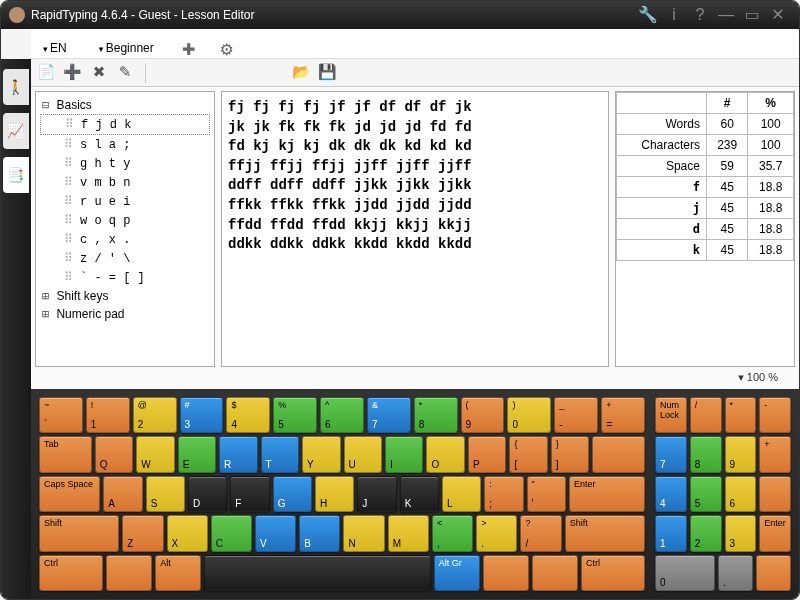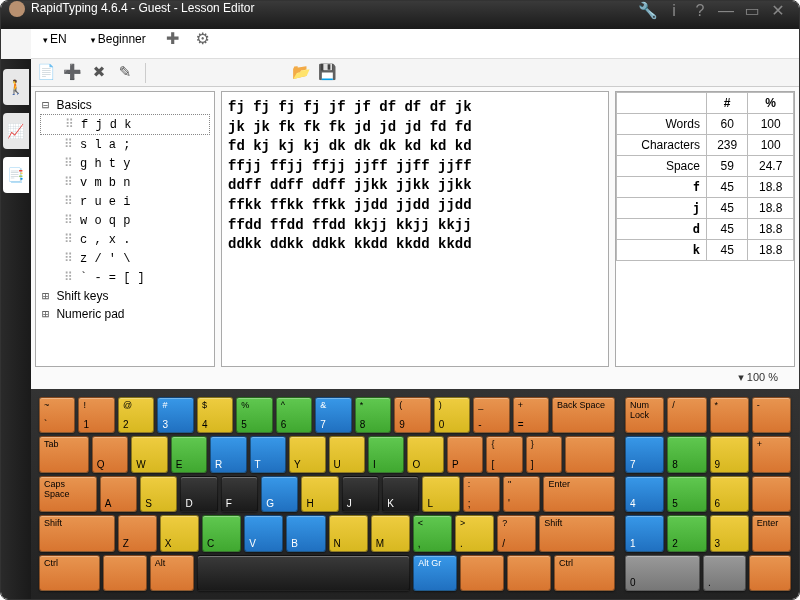--- a/index.html
+++ b/index.html
@@ -1,22 +1,22 @@
 <!DOCTYPE html>
 <html><head>
 <meta charset="utf-8">
 <style>
 * { box-sizing: border-box; margin: 0; padding: 0; }
 body { font-family: Tahoma, Arial, sans-serif; font-size: 11px; background: #fff; }
 .window { width: 800px; height: 600px; background: #f5f5f5; border: 1px solid #333; border-radius: 8px; overflow: hidden; display: flex; flex-direction: column; }
-.titlebar { height: 28px; background: linear-gradient(#3a3a3a, #1a1a1a); color: #fff; display: flex; align-items: flex-start; padding: 0 8px; }
+.titlebar { height: 28px; background: linear-gradient(#3a3a3a, #1a1a1a); color: #fff; display: flex; align-items: center; padding: 0 8px; }
 .titlebar .app-icon { width: 16px; height: 16px; background: #b89070; border-radius: 50%; margin-right: 6px; }
 .titlebar .title { flex: 1; font-size: 12px; }
 .titlebar .tb-icon { width: 20px; height: 20px; margin: 0 3px; color: #888; font-size: 16px; text-align: center; line-height: 20px; cursor: pointer; }
-.menubar { height: 30px; background: #fff; border-bottom: 1px solid #ddd; display: flex; align-items: flex-start; padding: 0 6px; gap: 12px; margin-left: 30px; }
+.menubar { height: 30px; background: #fff; border-bottom: 1px solid #ddd; display: flex; align-items: flex-end; padding: 0 6px; gap: 20px; margin-left: 30px; }
 .menubar .item { padding: 3px 6px; font-size: 12px; cursor: pointer; }
 .menubar .item::before { content: "▾ "; font-size: 9px; }
 .menubar .micon { width: 18px; height: 18px; color: #666; font-size: 16px; text-align: center; cursor: pointer; }
 .body-area { flex: 1; display: flex; background: #fafafa; position: relative; }
 .side-tabs { width: 30px; background: linear-gradient(90deg,#2a2a2a,#1a1a1a); display: flex; flex-direction: column; padding-top: 10px; gap: 8px; align-items: center; }
 .side-tab { width: 26px; height: 36px; background: #e8e8e8; border-radius: 4px 0 0 4px; display: flex; align-items: center; justify-content: center; font-size: 14px; cursor: pointer; }
 .side-tab.active { background: #fff; }
 .main-content { flex: 1; display: flex; flex-direction: column; }
 .toolbar2 { height: 28px; display: flex; align-items: center; padding: 0 6px; gap: 6px; border-bottom: 1px solid #ccc; background: #f5f5f5; }
 .tb2-item { width: 20px; height: 20px; font-size: 15px; text-align: center; cursor: pointer; color: #555; }
@@ -33,21 +33,21 @@
 .text-panel { flex: 1; background: #fff; border: 1px solid #aaa; display: flex; flex-direction: column; }
 .text-content { flex: 1; padding: 6px; font-family: "Courier New", monospace; font-size: 14px; line-height: 1.4; white-space: pre; overflow: auto; font-weight: bold; }
 .zoom-bar { height: 18px; text-align: right; padding: 0 21px; font-size: 11px; color: #333; }
 .stats-panel { width: 180px; background: #fff; border: 1px solid #aaa; }
 .stats-panel table { width: 100%; border-collapse: collapse; font-size: 12px; }
 .stats-panel th, .stats-panel td { border: 1px solid #bbb; padding: 3px 6px; text-align: center; }
 .stats-panel td:first-child { text-align: right; }
 .stats-panel .b { font-weight: bold; font-family: monospace; }
 .keyboard { height: 210px; background: linear-gradient(#333,#222); padding: 8px; display: flex; gap: 10px; }
 .kb-main { flex: 1; display: flex; flex-direction: column; gap: 3px; }
-.kb-numpad { width: 166px; display: flex; flex-direction: column; gap: 3px; }
+.kb-numpad { width: 136px; display: flex; flex-direction: column; gap: 3px; }
 .kb-row { display: flex; gap: 3px; flex: 1; }
 .key { border-radius: 3px; border: 1px solid rgba(0,0,0,0.4); box-shadow: inset 0 1px 0 rgba(255,255,255,0.3), 0 1px 2px rgba(0,0,0,0.5); padding: 2px 4px; font-size: 9px; display: flex; flex-direction: column; justify-content: space-between; position: relative; min-width: 0; }
 .key .top { font-size: 9px; }
 .key .bot { font-size: 10px; align-self: flex-start; }
 .c-or { background: linear-gradient(#e89550,#d87530); }
 .c-ye { background: linear-gradient(#eecc40,#d8b820); }
 .c-gr { background: linear-gradient(#60c850,#40a830); }
 .c-bl { background: linear-gradient(#3898e8,#2070c0); color: #fff; }
 .c-bk { background: linear-gradient(#3a3a3a,#1a1a1a); color: #fff; }
 .c-gy { background: linear-gradient(#999,#777); }
@@ -138,21 +138,21 @@
                   <td>100</td>
                 </tr>
                 <tr>
                   <td class="">Characters</td>
                   <td>239</td>
                   <td>100</td>
                 </tr>
                 <tr>
                   <td class="">Space</td>
                   <td>59</td>
-                  <td>24.7</td>
+                  <td>35.7</td>
                 </tr>
                 <tr>
                   <td class="b">f</td>
                   <td>45</td>
                   <td>18.8</td>
                 </tr>
                 <tr>
                   <td class="b">j</td>
                   <td>45</td>
                   <td>18.8</td>
@@ -221,24 +221,20 @@
                 <span class="bot">0</span>
               </div>
               <div class="key c-or w1">
                 <span class="top">_</span>
                 <span class="bot">-</span>
               </div>
               <div class="key c-or w1">
                 <span class="top">+</span>
                 <span class="bot">=</span>
               </div>
-              <div class="key c-or w2">
-                <span class="top">Back Space</span>
-                <span class="bot"></span>
-              </div>
             </div>
             <div class="kb-row">
               <div class="key c-or w15">
                 <span class="top">Tab</span>
                 <span class="bot"></span>
               </div>
               <div class="key c-or w1">
                 <span class="top"></span>
                 <span class="bot">Q</span>
               </div>

